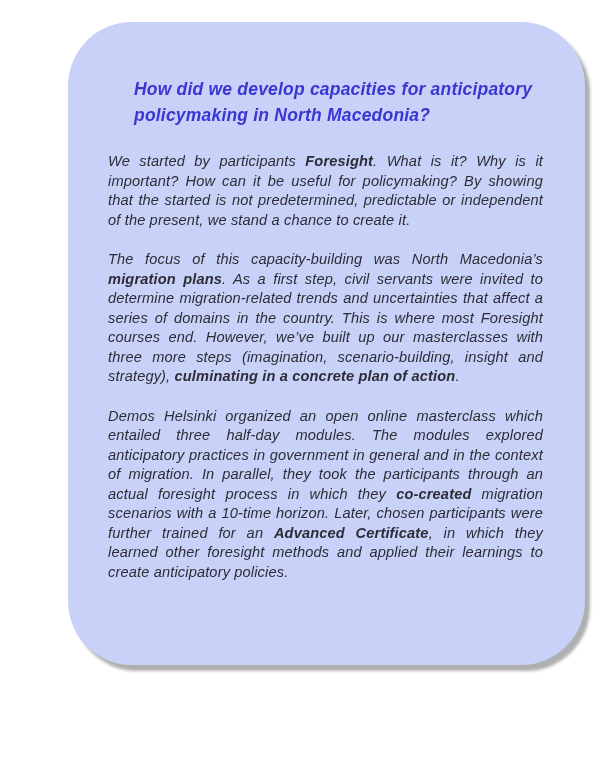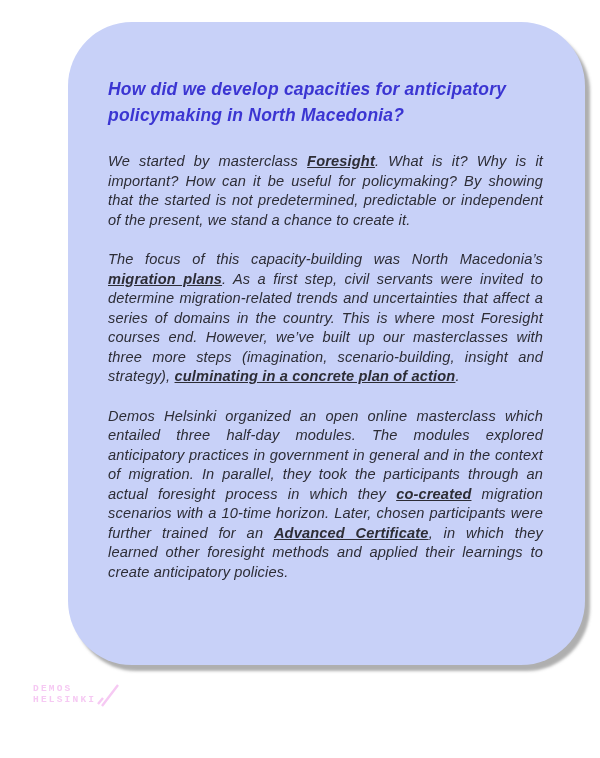--- a/index.html
+++ b/index.html
@@ -32,31 +32,32 @@
     overflow: hidden;
   }
   .title {
     font-style: italic;
     font-weight: bold;
     font-size: 17.5px;
     line-height: 26px;
     letter-spacing: 0.2px;
     color: var(--title_blue);
     margin-bottom: 24px;
+    margin-left: 26px;
   }
   .para {
     font-style: italic;
     font-size: 14.6px;
     line-height: 19.5px;
     letter-spacing: 0.15px;
     color: var(--body_text);
     text-align: justify;
     margin-bottom: 20px;
   }
-  .para b { font-weight: bold; text-decoration: underline; }
+  .para b { font-weight: bold; }
   .logo {
     position: absolute;
     left: 33px;
     top: 684px;
     display: flex;
     align-items: flex-start;
   }
   .logo-text {
     display: flex;
     flex-direction: column;
@@ -73,30 +74,20 @@
   }
 </style>
 </head>
 <body>
 
 <div class="page">
 
   <div class="card">
     <h1 class="title">How did we develop capacities for anticipatory policymaking in North Macedonia?</h1>
     <div id="paragraphs">
-        <p class="para"><span>We started by masterclass </span><b>Foresight</b><span>. What is it? Why is it important? How can it be useful for policymaking? By showing that the started is not predetermined, predictable or independent of the present, we stand a chance to create it.</span></p>
+        <p class="para"><span>We started by participants </span><b>Foresight</b><span>. What is it? Why is it important? How can it be useful for policymaking? By showing that the started is not predetermined, predictable or independent of the present, we stand a chance to create it.</span></p>
         <p class="para"><span>The focus of this capacity-building was North Macedonia’s </span><b>migration plans</b><span>. As a first step, civil servants were invited to determine migration-related trends and uncertainties that affect a series of domains in the country. This is where most Foresight courses end. However, we’ve built up our masterclasses with three more steps (imagination, scenario-building, insight and strategy), </span><b>culminating in a concrete plan of action</b><span>.</span></p>
         <p class="para"><span>Demos Helsinki organized an open online masterclass which entailed three half-day modules. The modules explored anticipatory practices in government in general and in the context of migration. In parallel, they took the participants through an actual foresight process in which they </span><b>co-created</b><span> migration scenarios with a 10-time horizon. Later, chosen participants were further trained for an </span><b>Advanced Certificate</b><span>, in which they learned other foresight methods and applied their learnings to create anticipatory policies.</span></p>
       </div>
   </div>
 
-  <div class="logo">
-    <div class="logo-text">
-      <span>DEMOS</span>
-      <span>HELSINKI</span>
-    </div>
-    <svg class="logo-slash" width="24" height="26" viewBox="0 0 24 26">
-      <line x1="1" y1="22" x2="6" y2="16" stroke="var(--logo_pink)" stroke-width="2.4"></line>
-      <line x1="5" y1="24" x2="21" y2="3" stroke="var(--logo_pink)" stroke-width="2.4"></line>
-    </svg>
-  </div>
 
 </div>
 
 </body></html>

